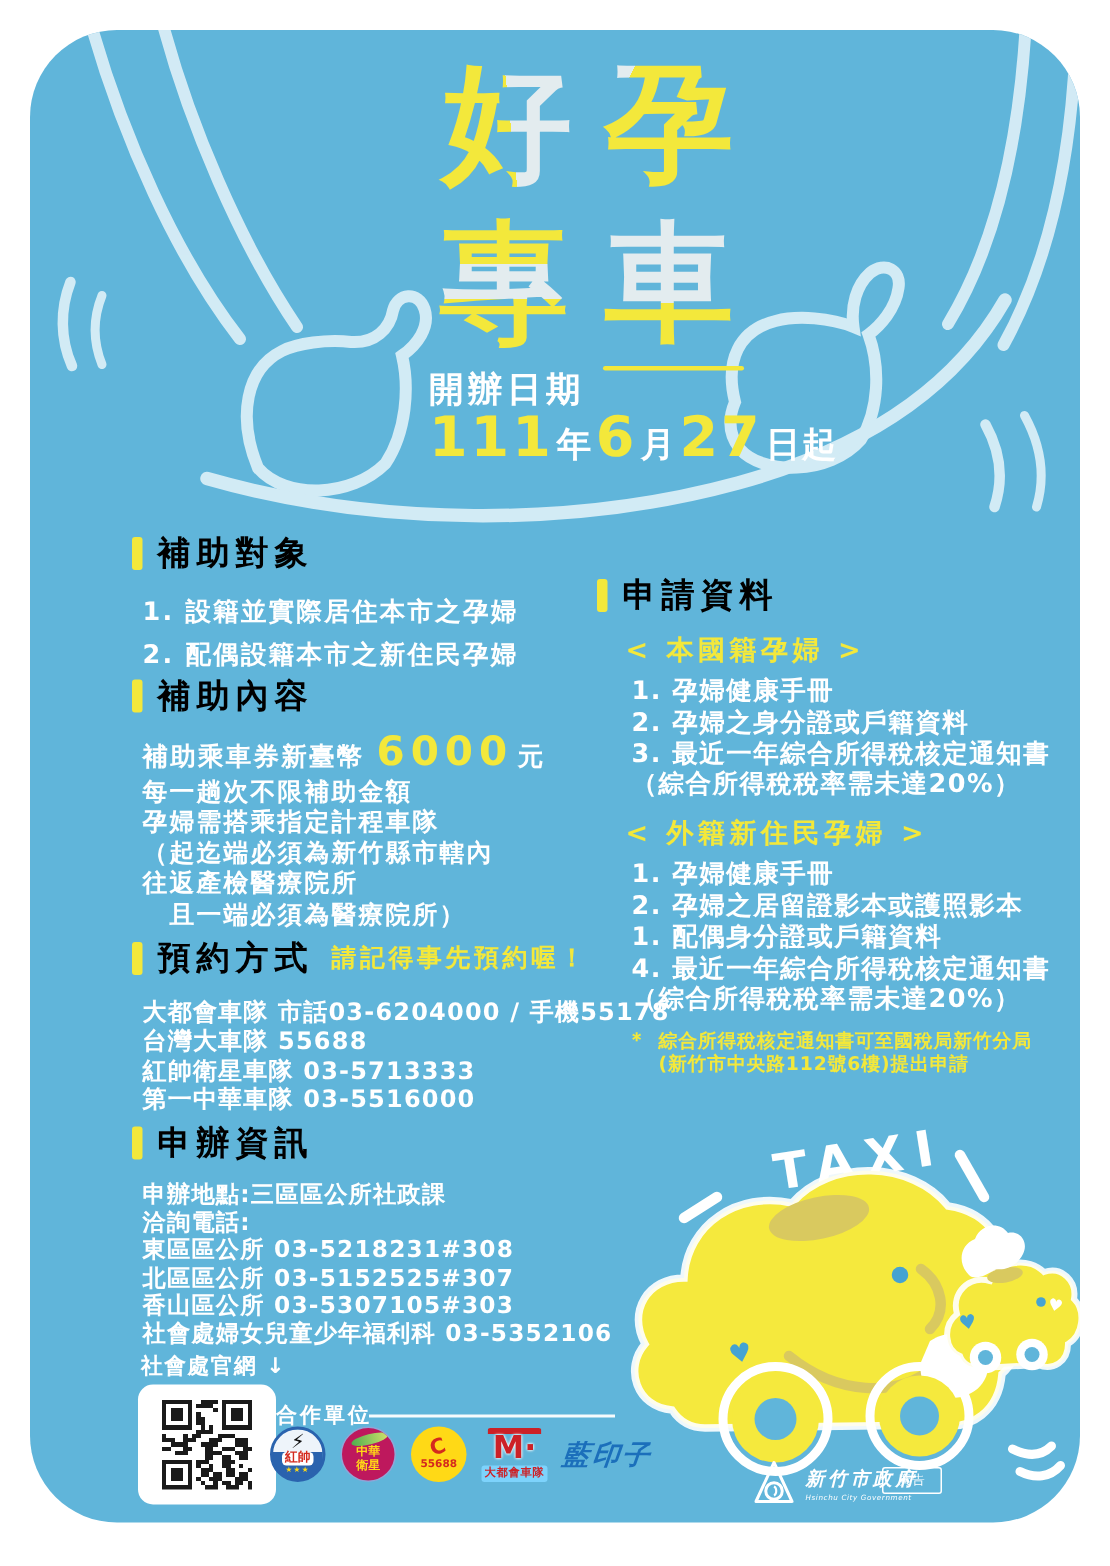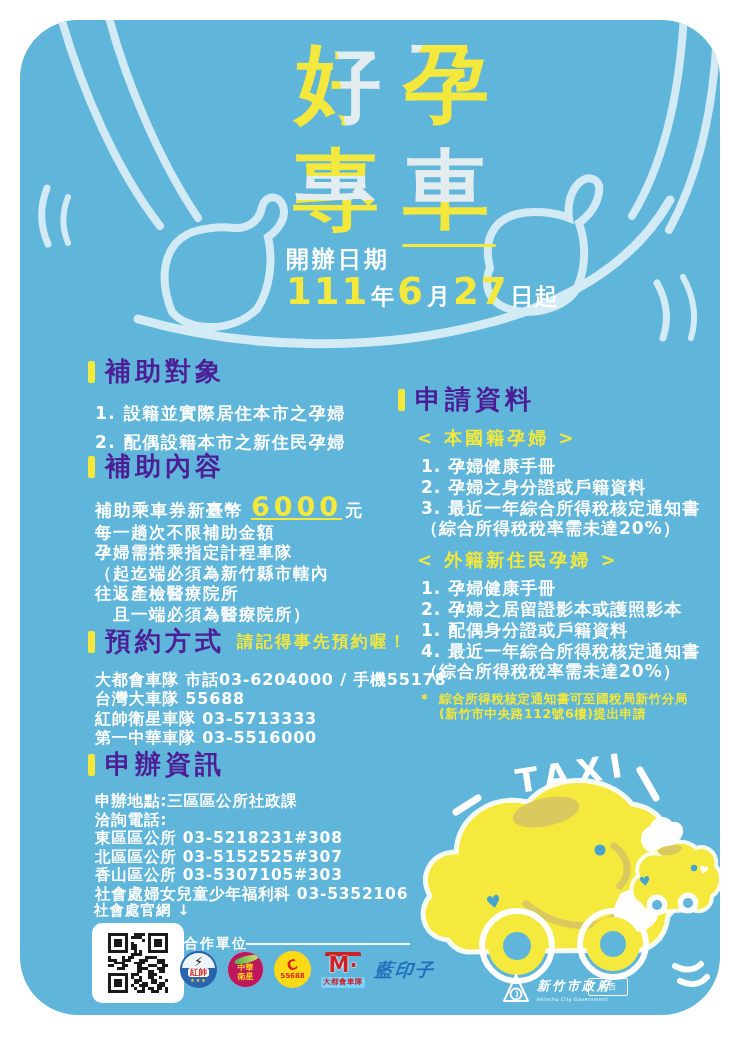--- a/index.html
+++ b/index.html
@@ -38,29 +38,29 @@
   .open-label{color:#fff;font-weight:700;font-size:23px;letter-spacing:3px;}
   .open-line{width:94px;height:3px;background:var(--yellow);margin-left:12px;border-radius:2px;}
   .date-row{position:absolute;left:266px;top:250px;display:flex;align-items:baseline;}
   .dn{color:var(--yellow);font-weight:700;font-size:37px;letter-spacing:2px;}
   .du{color:#fff;font-weight:700;font-size:23px;letter-spacing:1px;padding:0 2px;}
 
   
   .sec{position:absolute;}
   .h-row{display:flex;align-items:center;}
   .h-bar{width:7px;height:22px;background:var(--yellow);border-radius:2px;margin-right:10px;flex:none;}
-  .h-txt{color:#4c1d95;font-weight:700;font-size:26px;letter-spacing:4px;white-space:nowrap;font-family:Liberation Serif, serif;}
+  .h-txt{color:#000000;font-weight:700;font-size:22px;letter-spacing:4px;white-space:nowrap;font-family:Liberation Serif, serif;}
   .h-reminder{color:var(--yellow);font-weight:700;font-size:16.5px;letter-spacing:2.5px;margin-left:12px;white-space:nowrap;}
   .lines{color:#fff;font-weight:600;white-space:nowrap;}
   .ln{white-space:nowrap;}
 
   .sec-target .lines{margin:10px 0 0 7px;font-size:17px;line-height:28.5px;letter-spacing:1.5px;}
   .sec-content .lines{margin:10px 0 0 7px;font-size:16.5px;line-height:20.4px;letter-spacing:1.5px;}
   .amt-line{font-size:17px;height:26px;line-height:26px;margin-bottom:3px;}
-  .big-amt{color:var(--yellow);font-size:27px;font-weight:700;letter-spacing:4px;margin:0 3px 0 8px;text-decoration:underline;}
+  .big-amt{color:var(--yellow);font-size:27px;font-weight:700;letter-spacing:4px;margin:0 3px 0 8px;}
   .sec-booking .lines{margin:11px 0 0 7px;font-size:16px;line-height:19.4px;letter-spacing:0.8px;}
   .sec-info .lines{margin:10px 0 0 7px;font-size:15.5px;line-height:18.5px;letter-spacing:0.8px;}
 
   .sec-docs .grp-label{color:var(--yellow);font-weight:700;font-size:18px;letter-spacing:3px;margin:9px 0 0 19px;white-space:nowrap;}
   .sec-docs .lines{margin:6px 0 0 23px;font-size:17px;line-height:20.8px;letter-spacing:1px;}
   .grp2{margin-top:26px;}
   .note{display:flex;margin:10px 0 0 20px;color:var(--yellow);font-weight:700;}
   .note-mark{font-size:13px;margin-right:8px;line-height:14.5px;}
   .note-lines{font-size:12.5px;line-height:14.5px;letter-spacing:0.6px;white-space:nowrap;}
 

